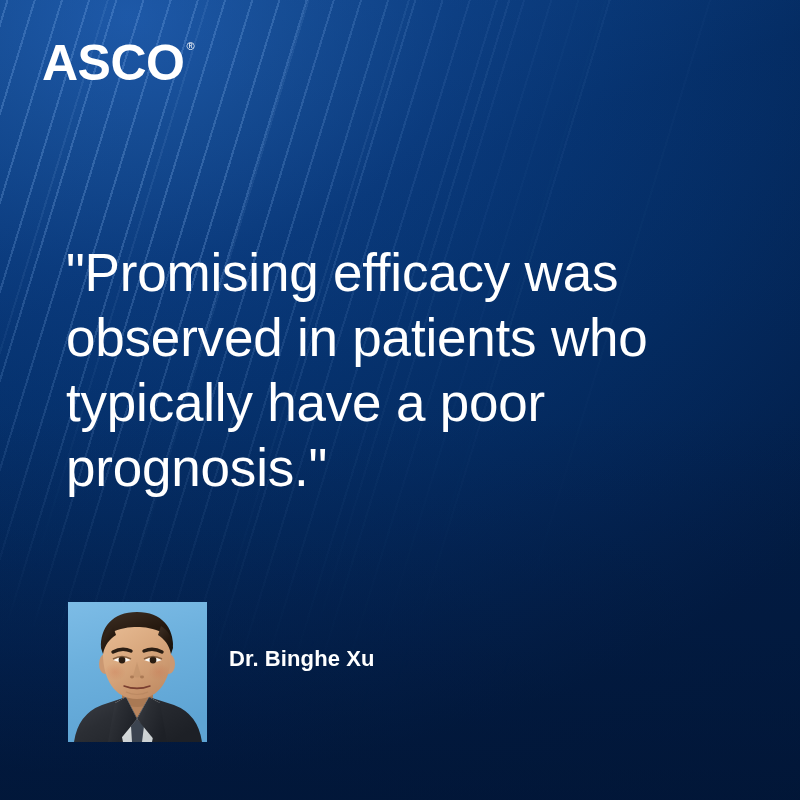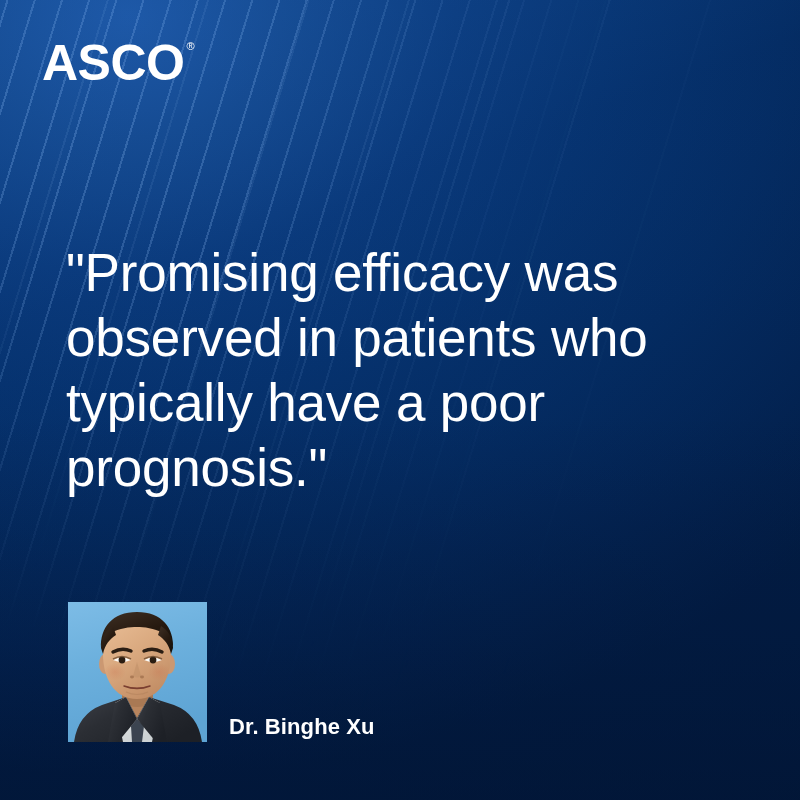--- a/index.html
+++ b/index.html
@@ -148,21 +148,21 @@
     letter-spacing: -0.2px;
     white-space: pre-wrap;
   }
 
   
   #attribution {
     position: absolute;
     left: 68px;
     top: 602px;
     display: flex;
-    align-items: flex-end;
+    align-items: flex-start;
   }
 
   
   #portrait {
     width: 139px;
     height: 140px;
     flex: 0 0 auto;
     overflow: hidden;
     background: #6ab0dd;
     position: relative;

